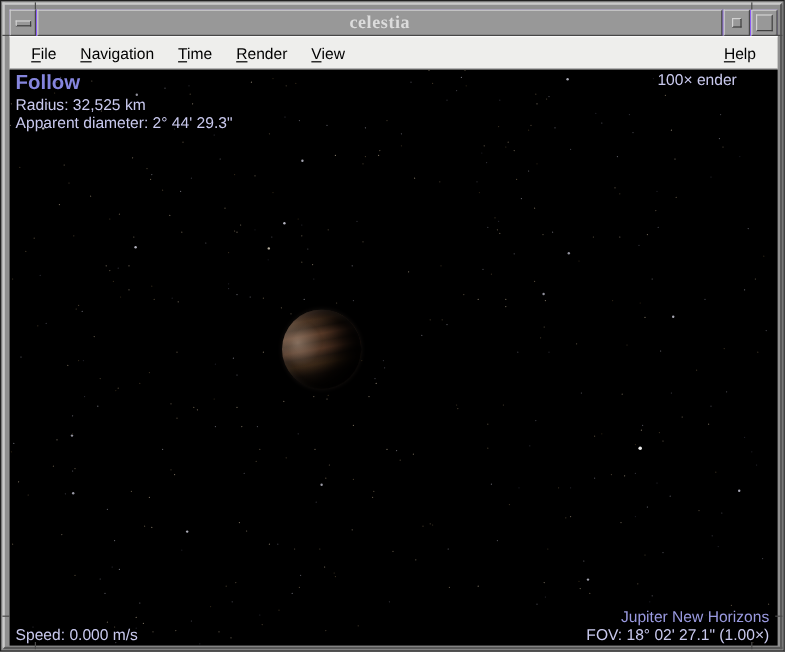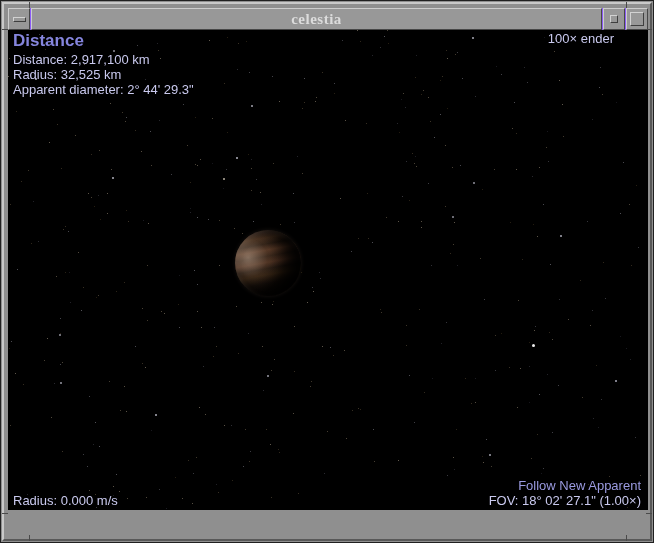--- a/index.html
+++ b/index.html
@@ -103,20 +103,29 @@
         <span>celestia</span>
       </div>
       <div class="tb-seg tb-btn">
         <div class="glyph-sq sq-small"></div>
       </div>
       <div class="tb-seg tb-btn">
         <div class="glyph-sq sq-large"></div>
       </div>
     </div>
 
+    <div class="menubar">
+      <div class="menu-item"><span><u>F</u>ile</span></div>
+      <div class="menu-item"><span><u>N</u>avigation</span></div>
+      <div class="menu-item"><span><u>T</u>ime</span></div>
+      <div class="menu-item"><span><u>R</u>ender</span></div>
+      <div class="menu-item"><span><u>V</u>iew</span></div>
+      <div class="spacer"></div>
+      <div class="menu-item"><span><u>H</u>elp</span></div>
+    </div>
 
     <div class="viewport">
       <div id="stars">
           <div class="star" style="left: 117px; top: 91px; width: 1px; height: 1px; background: rgb(100, 90, 74);"></div>
           <div class="star" style="left: 243px; top: 252px; width: 1px; height: 1px; background: rgb(92, 82, 66);"></div>
           <div class="star" style="left: 422px; top: 91px; width: 1px; height: 1px; background: rgb(79, 69, 53);"></div>
           <div class="star" style="left: 510px; top: 270px; width: 1px; height: 1px; background: rgb(99, 89, 73);"></div>
           <div class="star" style="left: 127px; top: 100px; width: 1px; height: 1px; background: rgb(70, 60, 44);"></div>
           <div class="star" style="left: 467px; top: 348px; width: 1px; height: 1px; background: rgb(38, 38, 46);"></div>
           <div class="star" style="left: 116px; top: 356px; width: 1px; height: 1px; background: rgb(114, 104, 88);"></div>
@@ -533,31 +542,30 @@
           <div class="star" style="left: 271px; top: 239px; width: 1px; height: 1px; background: rgb(47, 47, 55);"></div>
           <div class="star" style="left: 415px; top: 60px; width: 1px; height: 1px; background: rgb(96, 86, 70);"></div>
           <div class="star" style="left: 85px; top: 414px; width: 1px; height: 1px; background: rgb(50, 50, 58);"></div>
           <div class="star" style="left: 524px; top: 314px; width: 3px; height: 3px; background: rgb(236, 236, 236);"></div>
           <div class="star" style="left: 215px; top: 148px; width: 2px; height: 2px; background: rgb(184, 176, 160);"></div>
           <div class="star" style="left: 607px; top: 350px; width: 2px; height: 2px; background: rgb(168, 168, 184);"></div>
         </div>
       <div class="planet" id="planet" style="width: 66px; height: 66px; left: 227px; top: 200px;"></div>
 
       <div class="hud sel-info">
-        <div class="sel-name">Distance</div>
-        <div class="sel-line">Distance: 2,917,100 km</div>
+        <div class="sel-name">Follow</div>
         <div class="sel-line">Radius: 32,525 km</div>
         <div class="sel-line">Apparent diameter: 2° 44' 29.3"</div>
       </div>
 
       <div class="hud time-info">
         <div>100× ender</div>
       </div>
 
-      <div class="hud speed-info">Radius: 0.000 m/s</div>
+      <div class="hud speed-info">Speed: 0.000 m/s</div>
 
       <div class="hud frame-info">
-        <div class="follow">Follow New Apparent</div>
+        <div class="follow">Jupiter New Horizons</div>
         <div>FOV: 18° 02' 27.1" (1.00×)</div>
       </div>
     </div>
   </div>
 </div>
 
 </body></html>

